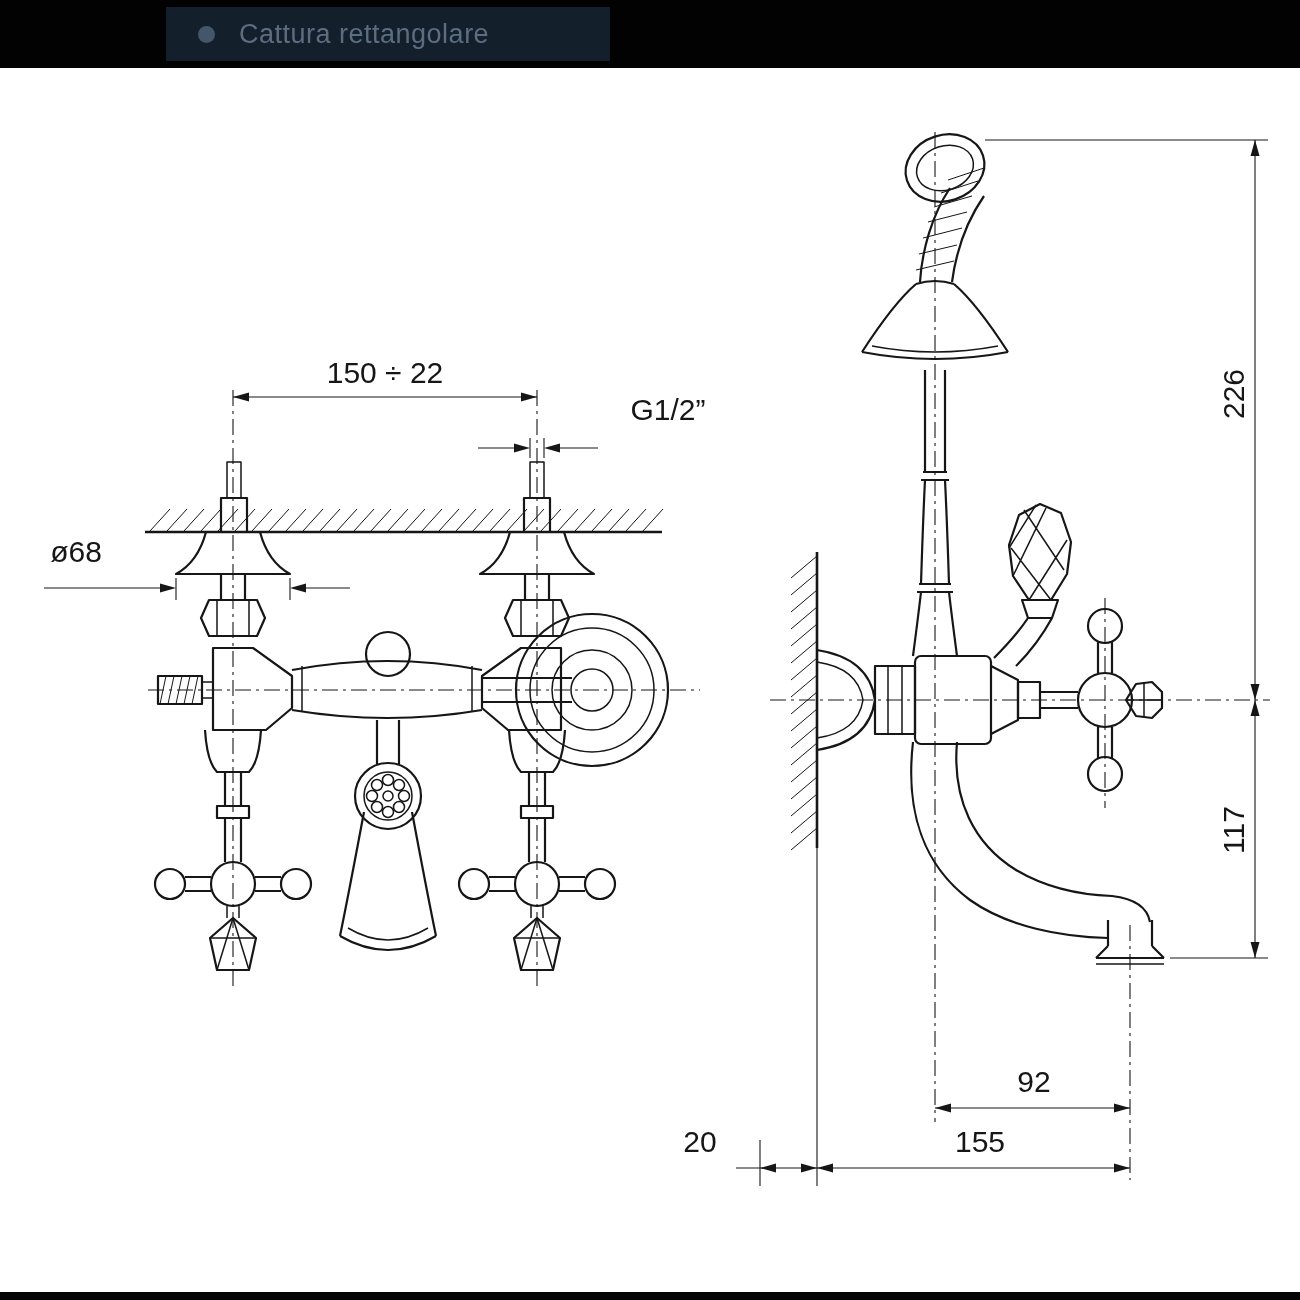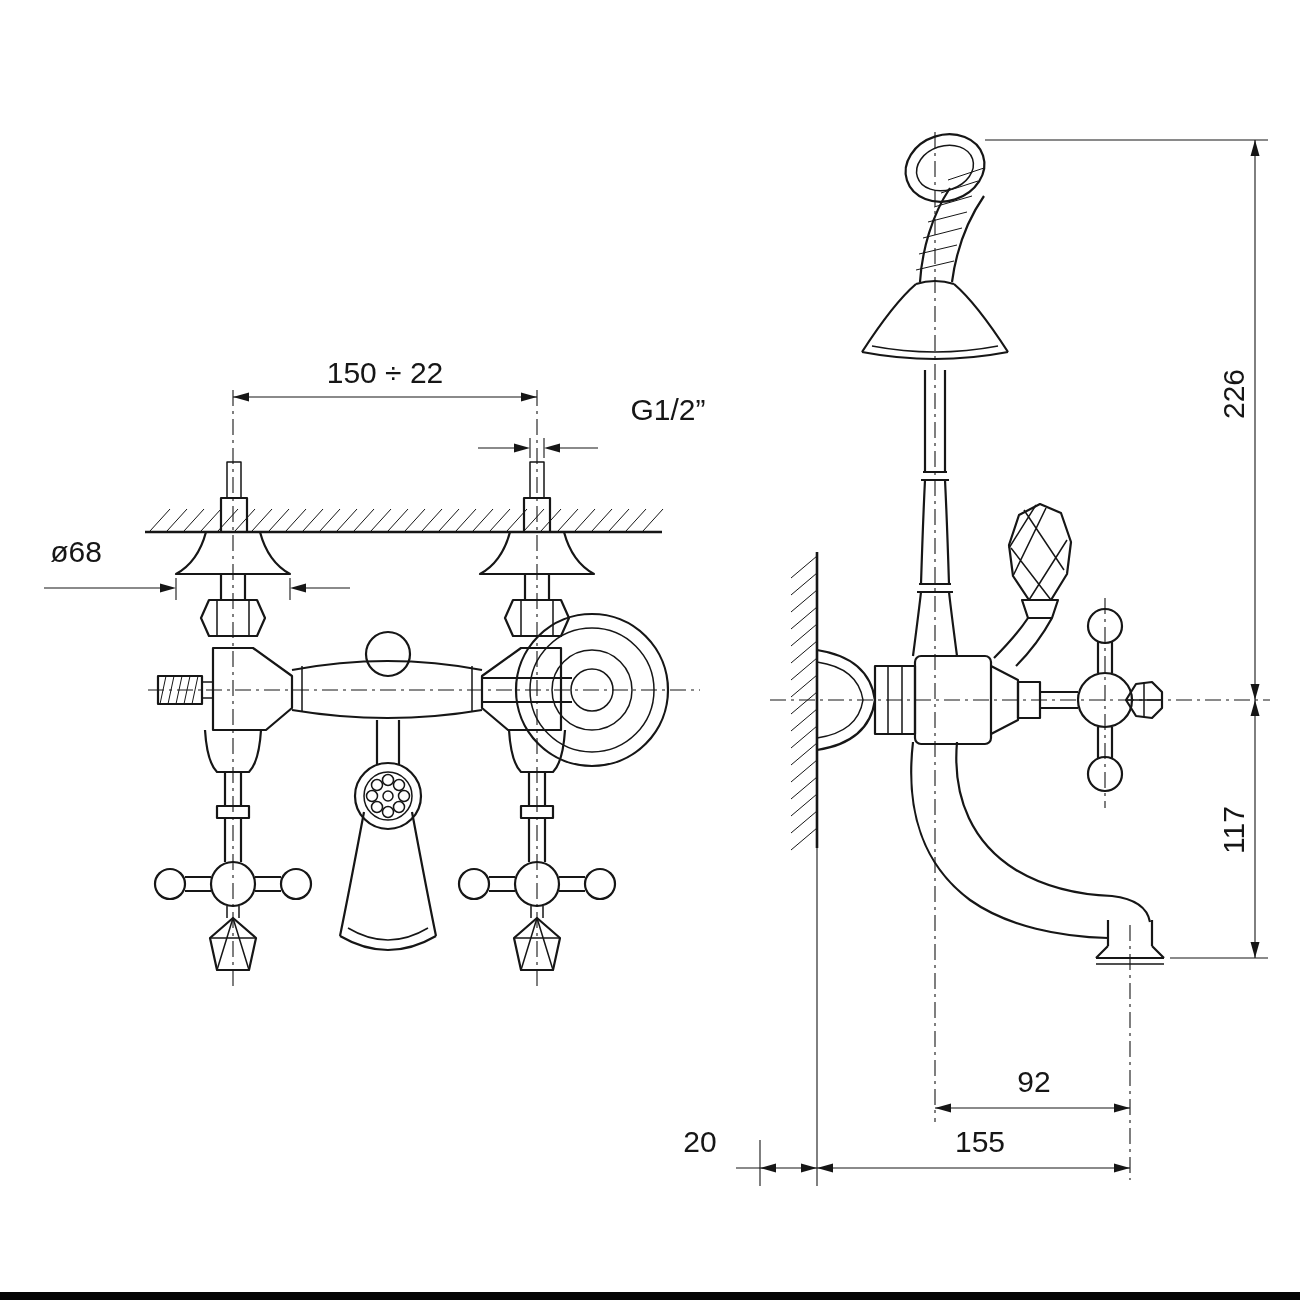--- a/index.html
+++ b/index.html
@@ -19,20 +19,26 @@
   .dim{fill:none;stroke:#161616;stroke-width:1.1;}
   .cl{fill:none;stroke:#161616;stroke-width:1.1;stroke-dasharray:16 5 3 5;}
   .arr{fill:#161616;stroke:none;}
   text.dimtxt{font-family:"Liberation Sans",sans-serif;font-size:30px;fill:#161616;}
 </style>
 </head>
 <body>
 
 <div class="screen">
 
+  <div class="topbar">
+    <div class="capture-chip">
+      <span class="capture-dot"></span>
+      <span class="capture-label">Cattura rettangolare</span>
+    </div>
+  </div>
 
   <svg class="drawing" width="1300" height="1300" viewBox="0 0 1300 1300">
 
     <g>
 
       <g>
         <path class="ol2" d="M145,532 H662"></path>
         <path class="hatch" d="M150,531 l20,-22 M167,531 l20,-22 M184,531 l20,-22 M201,531 l20,-22 M218,531 l20,-22 M235,531 l20,-22 M252,531 l20,-22 M269,531 l20,-22 M286,531 l20,-22 M303,531 l20,-22 M320,531 l20,-22 M337,531 l20,-22 M354,531 l20,-22 M371,531 l20,-22 M388,531 l20,-22 M405,531 l20,-22 M422,531 l20,-22 M439,531 l20,-22 M456,531 l20,-22 M473,531 l20,-22 M490,531 l20,-22 M507,531 l20,-22 M524,531 l20,-22 M541,531 l20,-22 M558,531 l20,-22 M575,531 l20,-22 M592,531 l20,-22 M609,531 l20,-22 M626,531 l20,-22 M643,531 l20,-22"></path>
       </g>
 

